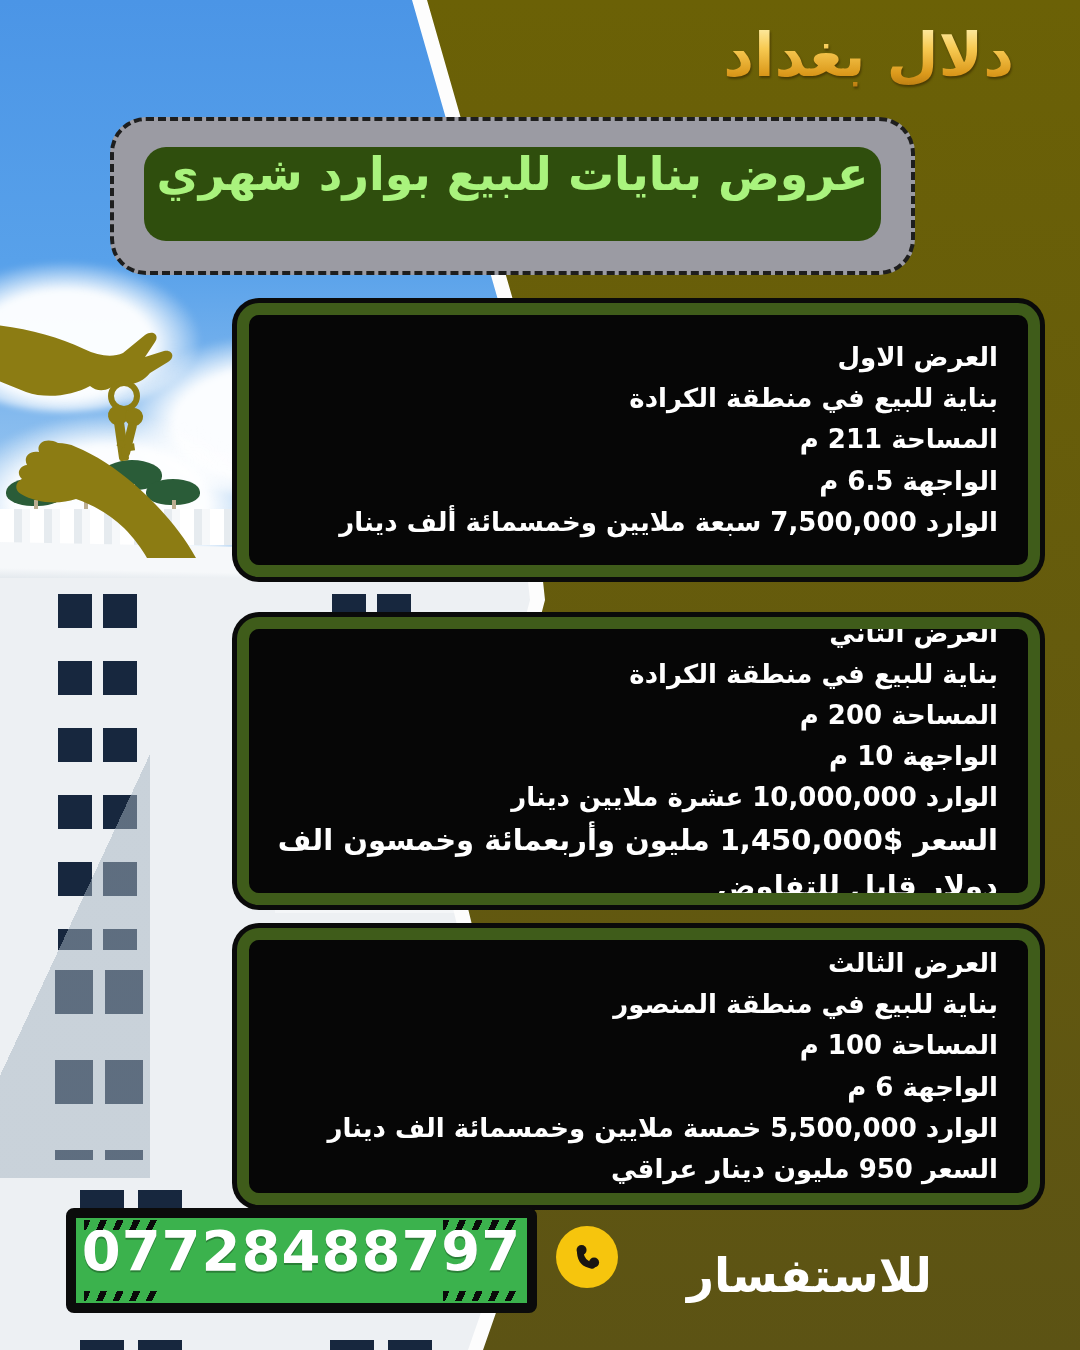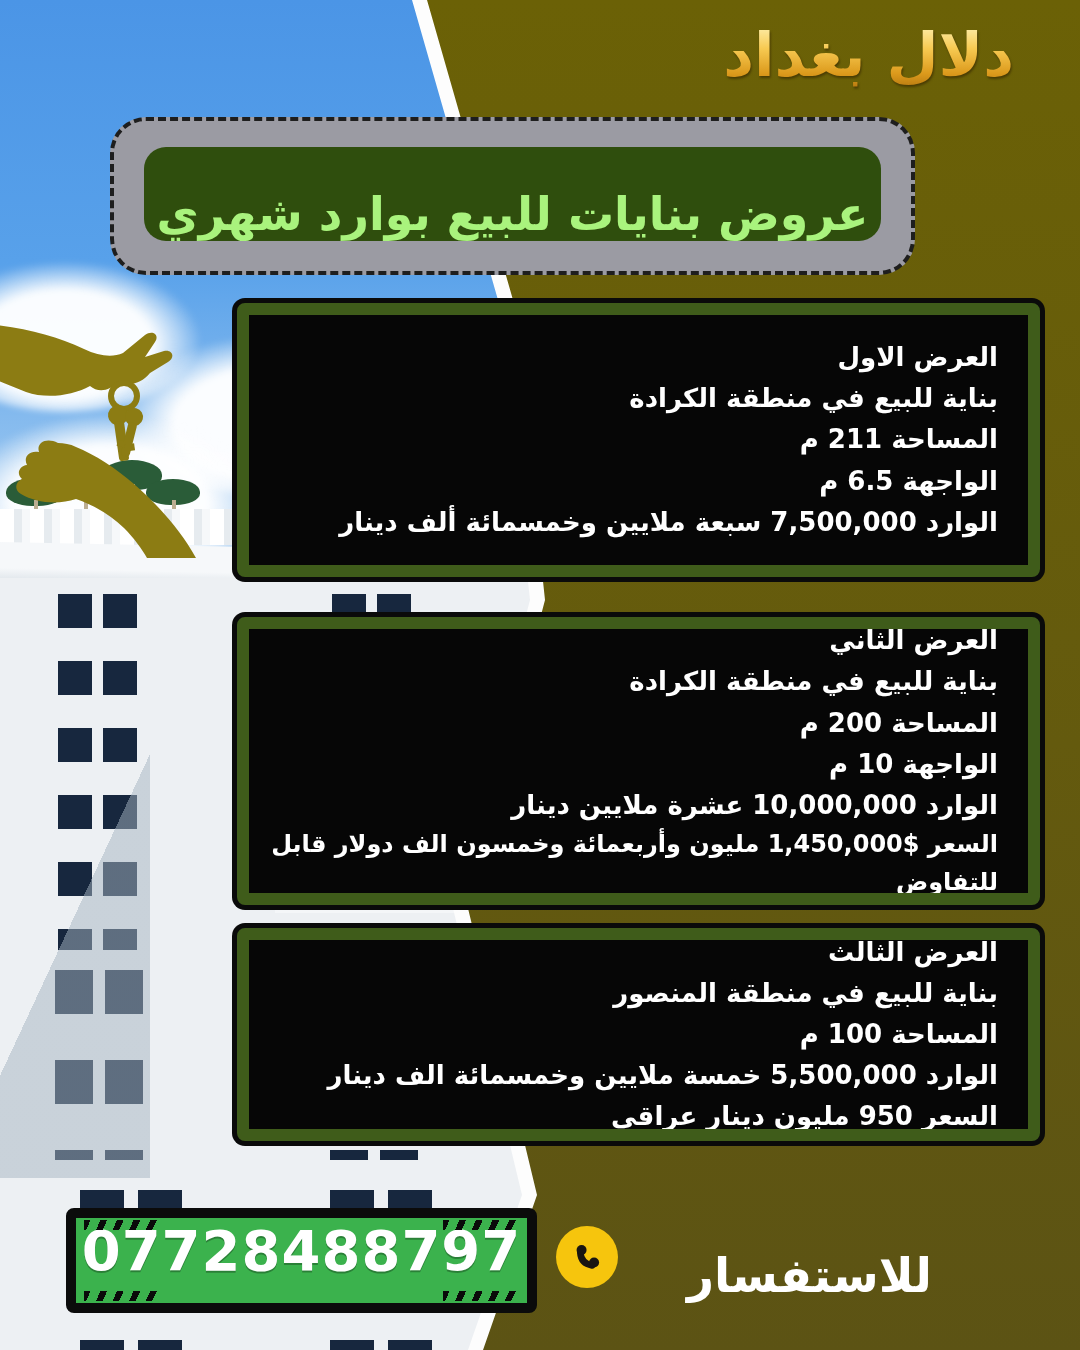--- a/index.html
+++ b/index.html
@@ -76,34 +76,34 @@
   .logo{position:absolute;top:22px;right:66px;z-index:4;
     font-size:60px;font-weight:bold;direction:rtl;line-height:1.1;
     background:linear-gradient(180deg,#fdeeab 5%,#f7ca52 40%,#dc9a1c 78%,#b87a10 100%);
     -webkit-background-clip:text;background-clip:text;color:transparent;
     filter:drop-shadow(1px 2px 1px rgba(45,30,0,.55));margin-left:16px;}
 
   
   .banner{position:absolute;left:110px;top:117px;width:805px;height:158px;z-index:4;
     background:#9b9ba3;border:4px dashed #1e1e1e;border-radius:36px;box-sizing:border-box;}
   .banner-inner{position:absolute;left:30px;right:30px;top:26px;bottom:30px;
-    background:#2f4e0d;border-radius:22px;display:flex;align-items:flex-end;justify-content:center;}
+    background:#2f4e0d;border-radius:22px;display:flex;align-items:flex-start;justify-content:center;}
   .banner-text{font-size:46px;font-weight:bold;color:#a9f37d;direction:rtl;white-space:nowrap;}
 
   
   .offer-card{position:absolute;left:237px;width:803px;z-index:5;box-sizing:border-box;
-    background:#060606;border:12px solid #3f5c1a;border-radius:8px;
+    background:#060606;border:12px solid #3f5c1a;border-radius:22px;
     box-shadow:0 0 0 5px #0a0a0a;
     padding:10px 30px 10px 14px;direction:rtl;text-align:right;
     display:flex;flex-direction:column;justify-content:center;overflow:hidden;}
   .offer-1{top:303px;height:274px;}
   .offer-2{top:617px;height:288px;}
-  .offer-3{top:928px;height:213px;}
+  .offer-3{top:928px;height:277px;}
   .offer-line{color:#ffffff;font-weight:bold;font-size:26px;line-height:1.58;}
-  .offer-2 .offer-line:nth-child(6){font-size:24px;}
+  .offer-2 .offer-line:nth-child(6){font-size:29px;}
 
   
   .phone-box{position:absolute;left:66px;top:1208px;width:471px;height:105px;z-index:5;box-sizing:border-box;
     background:#3bb24d;border:10px solid #0b0b0b;border-radius:8px;
     display:flex;align-items:flex-start;justify-content:center;}
   .phone-number{font-size:56px;font-weight:bold;color:#ffffff;letter-spacing:1px;
     text-shadow:0 2px 0 rgba(0,0,0,.28);}
   .dash{position:absolute;height:10px;width:76px;
     background:repeating-linear-gradient(115deg,#0a0a0a 0 6px,rgba(0,0,0,0) 6px 15px);}
   .dash.tl{top:2px;left:8px;} .dash.tr{top:2px;right:8px;}
@@ -181,20 +181,21 @@
     <div class="offer-line">المساحة 200 م</div>
     <div class="offer-line">الواجهة 10 م</div>
     <div class="offer-line">الوارد 10,000,000 عشرة ملايين دينار</div>
     <div class="offer-line">السعر $1,450,000 مليون وأربعمائة وخمسون الف دولار قابل للتفاوض</div>
   </div>
 
   <div class="offer-card offer-3">
     <div class="offer-line">العرض الثالث</div>
     <div class="offer-line">بناية للبيع في منطقة المنصور</div>
     <div class="offer-line">المساحة 100 م</div>
+    <div class="offer-line">الواجهة 6 م</div>
     <div class="offer-line">الوارد 5,500,000 خمسة ملايين وخمسمائة الف دينار</div>
     <div class="offer-line">السعر 950 مليون دينار عراقي</div>
   </div>
 
   <div class="phone-box">
     <div class="dash tl"></div>
     <div class="dash tr"></div>
     <div class="dash bl"></div>
     <div class="dash br"></div>
     <div class="phone-number">07728488797</div>

